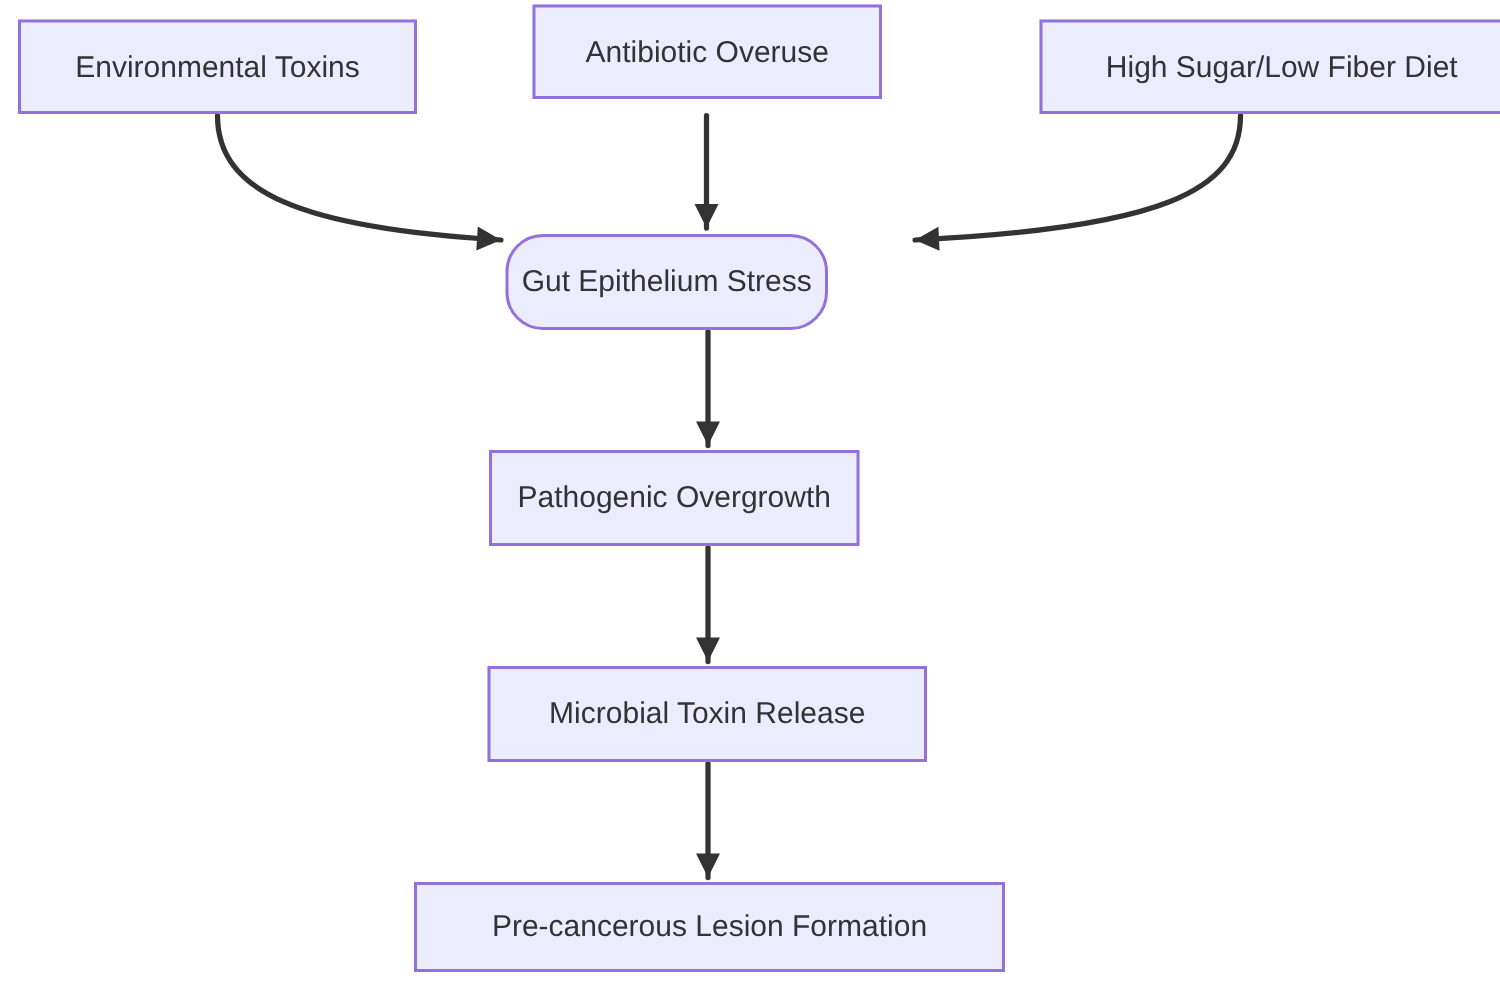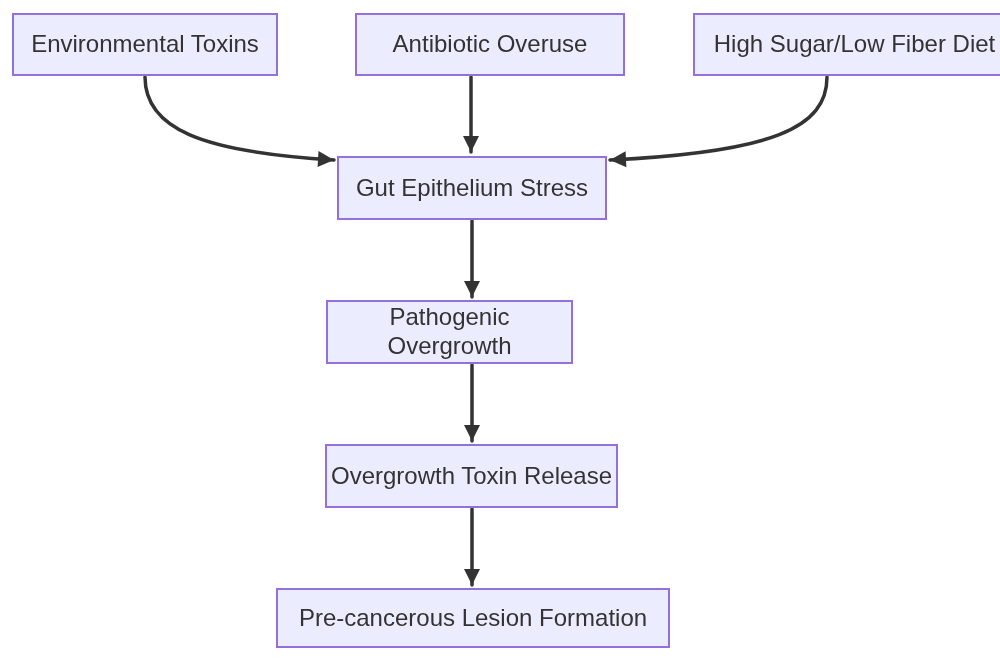--- a/index.html
+++ b/index.html
@@ -39,27 +39,27 @@
   .node {
     position: absolute;
     z-index: 2;
     background: var(--node-fill);
     border: 2px solid var(--node-border);
     color: var(--text-color);
     display: flex;
     align-items: center;
     justify-content: center;
     text-align: center;
-    font-size: 24px;
+    font-size: 20px;
     line-height: 1.2;
   }
   .n-env    { left: 12px;  top: 13px;  width: 266px; height: 63px; }
-  .n-abx    { left: 355px; top: 13px;  width: 270px; height: 63px; }
+  .n-abx    { left: 355px; top: 3px;  width: 233px; height: 63px; }
   .n-diet   { left: 665px; top: 13px;  width: 323px; height: 63px; margin-left: 28px; }
-  .n-gut    { left: 337px; top: 156px; width: 270px; height: 64px; }
+  .n-gut    { left: 337px; top: 156px; width: 215px; height: 64px; border-radius: 25px; }
   .n-path   { left: 326px; top: 300px; width: 247px; height: 64px; }
   .n-micro  { left: 325px; top: 444px; width: 293px; height: 64px; }
   .n-lesion { left: 276px; top: 588px; width: 394px; height: 60px; }
 </style>
 </head>
 <body>
 
 <div id="canvas">
 
   <svg class="edges" width="1000" height="665" viewBox="0 0 1000 665">
@@ -91,20 +91,20 @@
 
   <div class="node n-gut">
     <span>Gut Epithelium Stress</span>
   </div>
 
   <div class="node n-path">
     <span>Pathogenic Overgrowth</span>
   </div>
 
   <div class="node n-micro">
-    <span>Overgrowth Toxin Release</span>
+    <span>Microbial Toxin Release</span>
   </div>
 
   <div class="node n-lesion">
     <span>Pre-cancerous Lesion Formation</span>
   </div>
 
 </div>
 
 </body></html>

